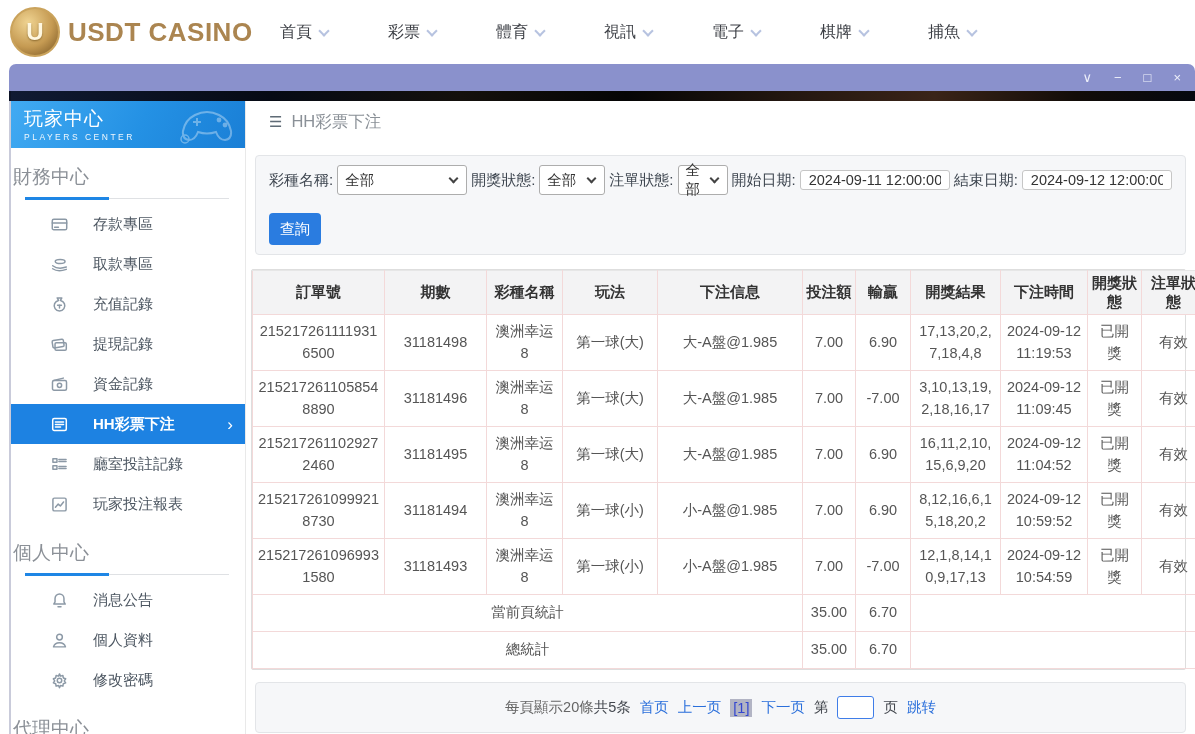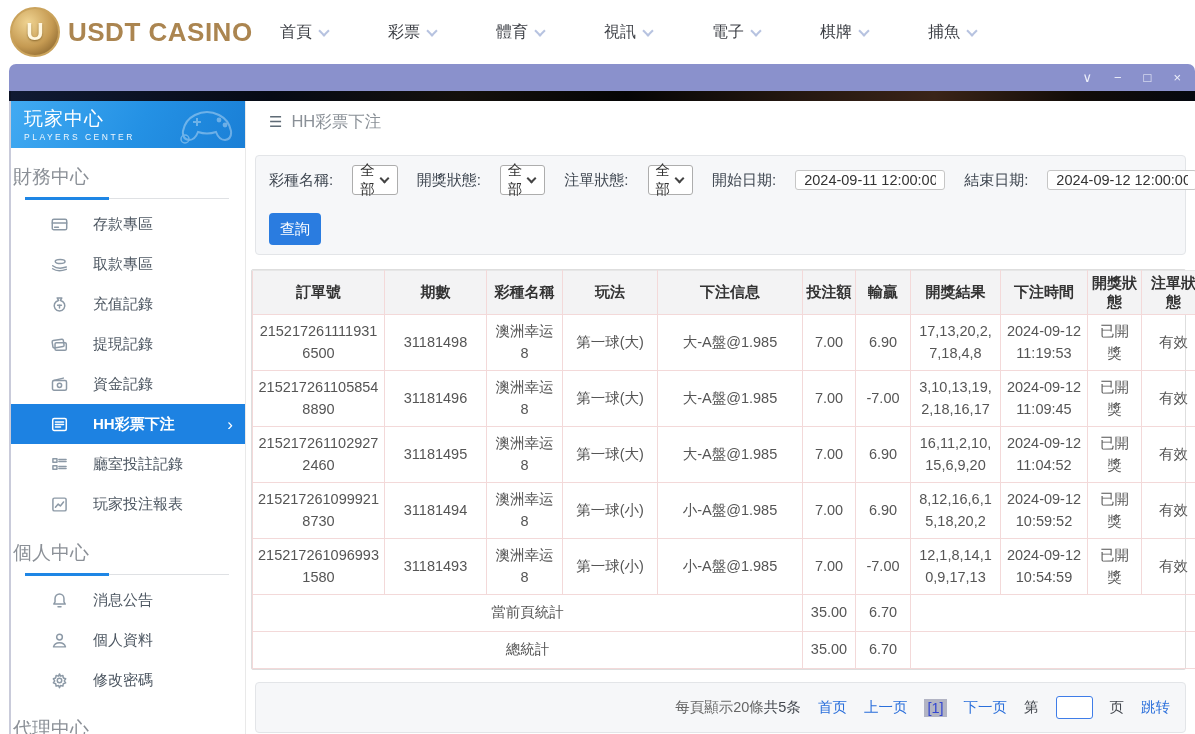--- a/index.html
+++ b/index.html
@@ -53,21 +53,21 @@
   .mi-arrow { margin-left:auto; font-size:17px; line-height:1; }
 
   
   .content { flex:1; display:flex; flex-direction:column; overflow:hidden; }
   .content-header { height:42px; display:flex; align-items:center; gap:9px; padding-left:23px; }
   .burger { color:#5f6b76; font-size:15px; cursor:pointer; }
   .page-title { color:#8a9097; font-size:16.5px; }
 
   .filter-panel { margin:12px 9px 0 9px; background:#f6f7f9; border:1px solid #e3e5e8;
     border-radius:4px; padding:9px 13px; }
-  .filter-row { display:flex; align-items:center; gap:19px; flex-wrap:nowrap; }
+  .filter-row { display:flex; align-items:center; gap:4px; flex-wrap:nowrap; }
   .f-label { font-size:15px; color:#3e4650; white-space:nowrap; }
   .sel { height:30px; background:#fff; border:1px solid #adadad; border-radius:3px;
     display:flex; align-items:center; padding:0 7px; cursor:pointer; }
   .sel .sel-val { font-size:14.5px; color:#333; flex:1; }
   .sel .sel-chev { width:7px; height:7px; border-right:2px solid #444; border-bottom:2px solid #444;
     transform:rotate(45deg); margin:-3px 2px 0 6px; flex-shrink:0; }
   .w-lottery { width:130px; } .w-draw { width:66px; } .w-order { w:50px; width:50px; }
   .date-input { height:20px; width:150px; border:1px solid #c6c6c6; border-radius:3px;
     font-size:14.5px; color:#333; padding:0 8px; font-family:inherit; }
   .btn-row { margin-top:18px;font-family:Liberation Mono, monospace; }
@@ -76,23 +76,23 @@
 
   .table-wrap { margin:14px 9px 0 5px; border:1px solid #dedede; border-radius:2px; }
   table { width:100%; border-collapse:collapse; table-layout:fixed; }
   th,td { border:1px solid #f3d9d9; text-align:center; vertical-align:middle; }
   th { height:44px; background:#f3f3f4; font-size:15px; color:#333; font-weight:bold; padding:0 2px; }
   td { height:56px; font-size:14.5px; color:#555; line-height:1.5; padding:2px 5px; word-break:break-all; }
   tr.summary td { height:37px; padding:0 5px; }
   tr:first-child th { border-top-color:#e6e6e6; }
 
   .pager { margin:12px 9px 0 9px; background:#f6f7f9; border:1px solid #e3e5e8; border-radius:4px;
-    height:51px; display:flex; align-items:center; justify-content:flex-end; padding:0 15px; }
+    height:51px; display:flex; align-items:center; justify-content:center; padding:0 15px; }
   .per-page { color:#666; font-size:14.5px; }
-  .pager-right { display:flex; align-items:center; gap:17px; font-size:14.5px; }
+  .pager-right { display:flex; align-items:center; gap:9px; font-size:14.5px; }
   .pager-right a { color:#2a6fdb; text-decoration:none; cursor:pointer; }
   .total-count { color:#44484f; }
   .current-page { background:#b2b4c4; color:#3346d0; padding:1px 3px; cursor:pointer; }
   .jump-label { color:#44484f; }
   .jump-input { width:37px; height:23px; border:1.5px solid #3f7de8; border-radius:3px; background:#fff; }
 </style>
 </head>
 <body>
 
 <div class="topnav">

